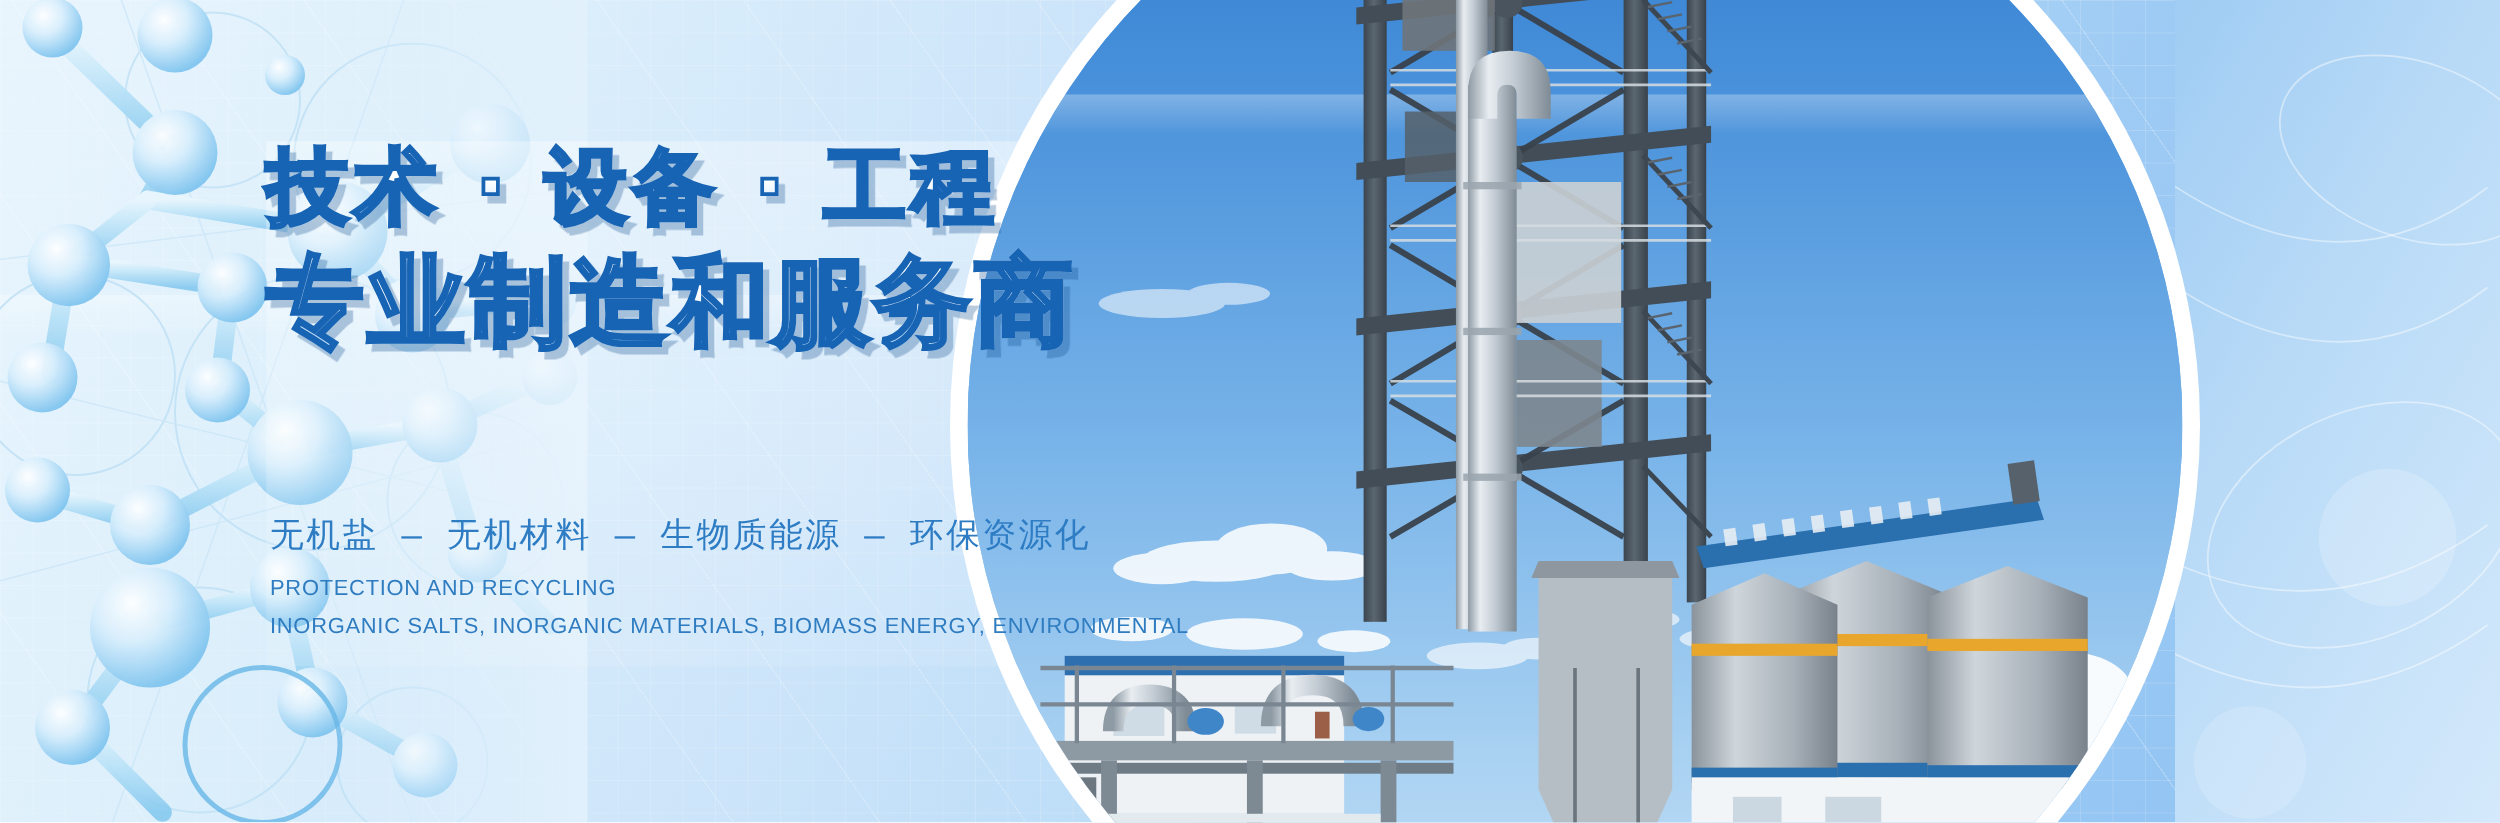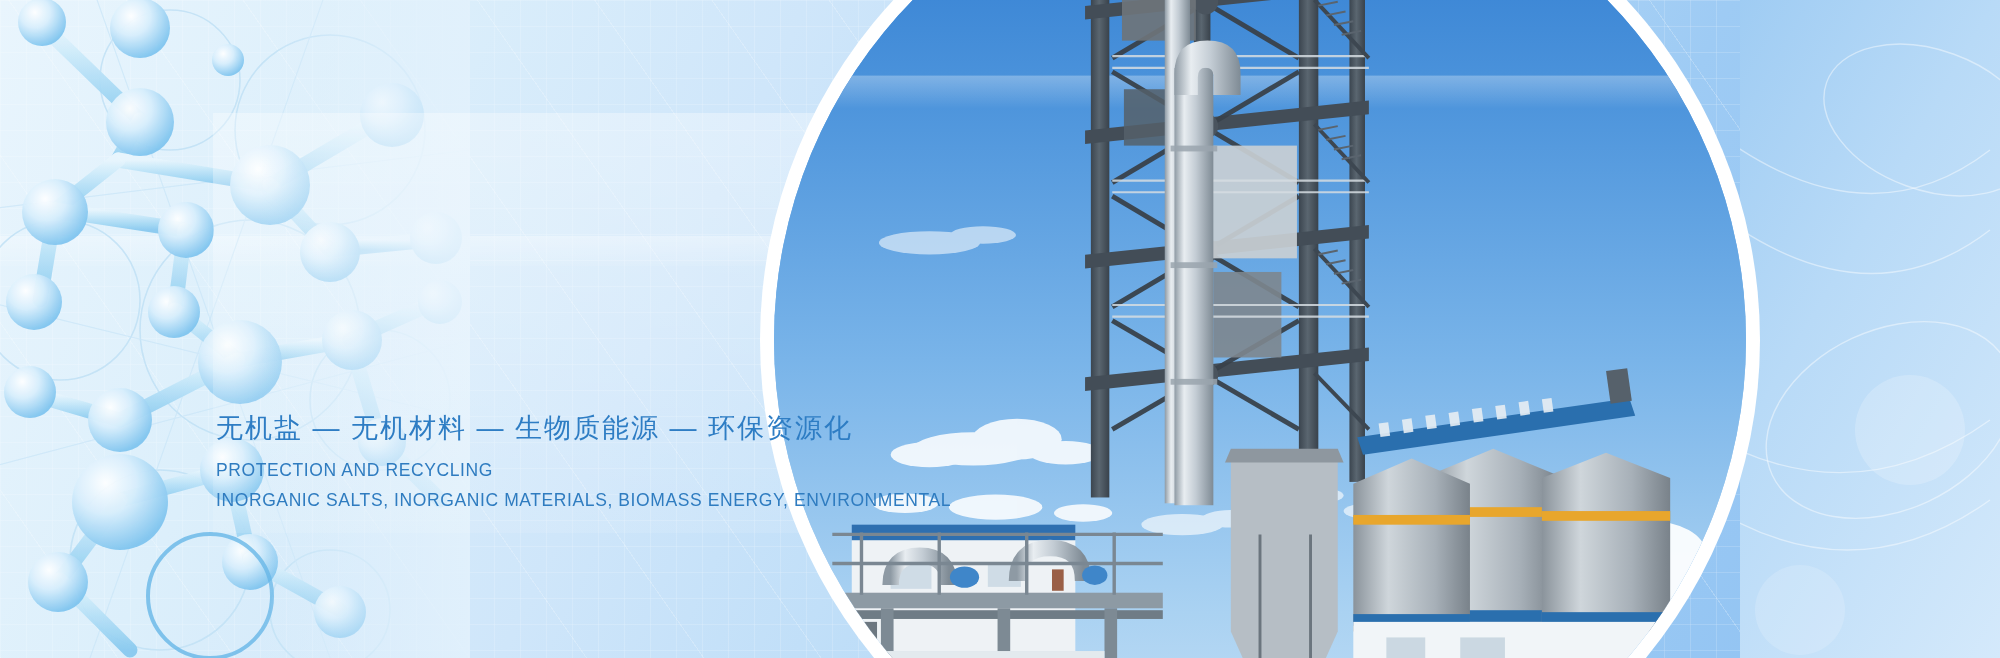--- a/index.html
+++ b/index.html
@@ -67,21 +67,21 @@
     letter-spacing:4px;
     filter:drop-shadow(5px 6px 0px rgba(21,79,142,.30));
     white-space:nowrap;
   }
   .hl-1{font-size:66px;line-height:84px;}
   .hl-2{font-size:78px;line-height:96px;margin-top:2px;letter-spacing:3px;}
 
   
   .subtitle-cn{
     position:absolute;left:216px;top:410px;z-index:6;
-    font-family:Liberation Sans, sans-serif;
+    font-family:Liberation Mono, monospace;
     font-size:27px;color:#2e7dc4;letter-spacing:2px;white-space:nowrap;
   }
   
   .subtitle-en{
     position:absolute;left:216px;top:455px;z-index:6;width:560px;
     font-family:"Liberation Sans","DejaVu Sans",sans-serif;
     font-size:17.5px;color:#2f7cc0;letter-spacing:.6px;line-height:30px;
   }
   .subtitle-en div{white-space:nowrap;}
 
@@ -448,20 +448,24 @@
 
       <g fill="none" stroke="#5ab0e6" stroke-width="4" opacity=".75">
         <circle cx="210" cy="596" r="62"></circle>
       </g>
     </svg>
   </div>
   <div class="mol-fade"></div>
 
   <div class="text-panel"></div>
 
+  <div class="headline">
+    <div class="hl-line hl-1">技术 · 设备 · 工程</div>
+    <div class="hl-line hl-2">专业制造和服务商</div>
+  </div>
 
   <div class="subtitle-cn">无机盐 —  无机材料 — 生物质能源 — 环保资源化</div>
 
   <div class="subtitle-en">
     <div>PROTECTION AND RECYCLING</div>
     <div>INORGANIC SALTS, INORGANIC MATERIALS, BIOMASS ENERGY, ENVIRONMENTAL</div>
   </div>
 
 </div>
 

